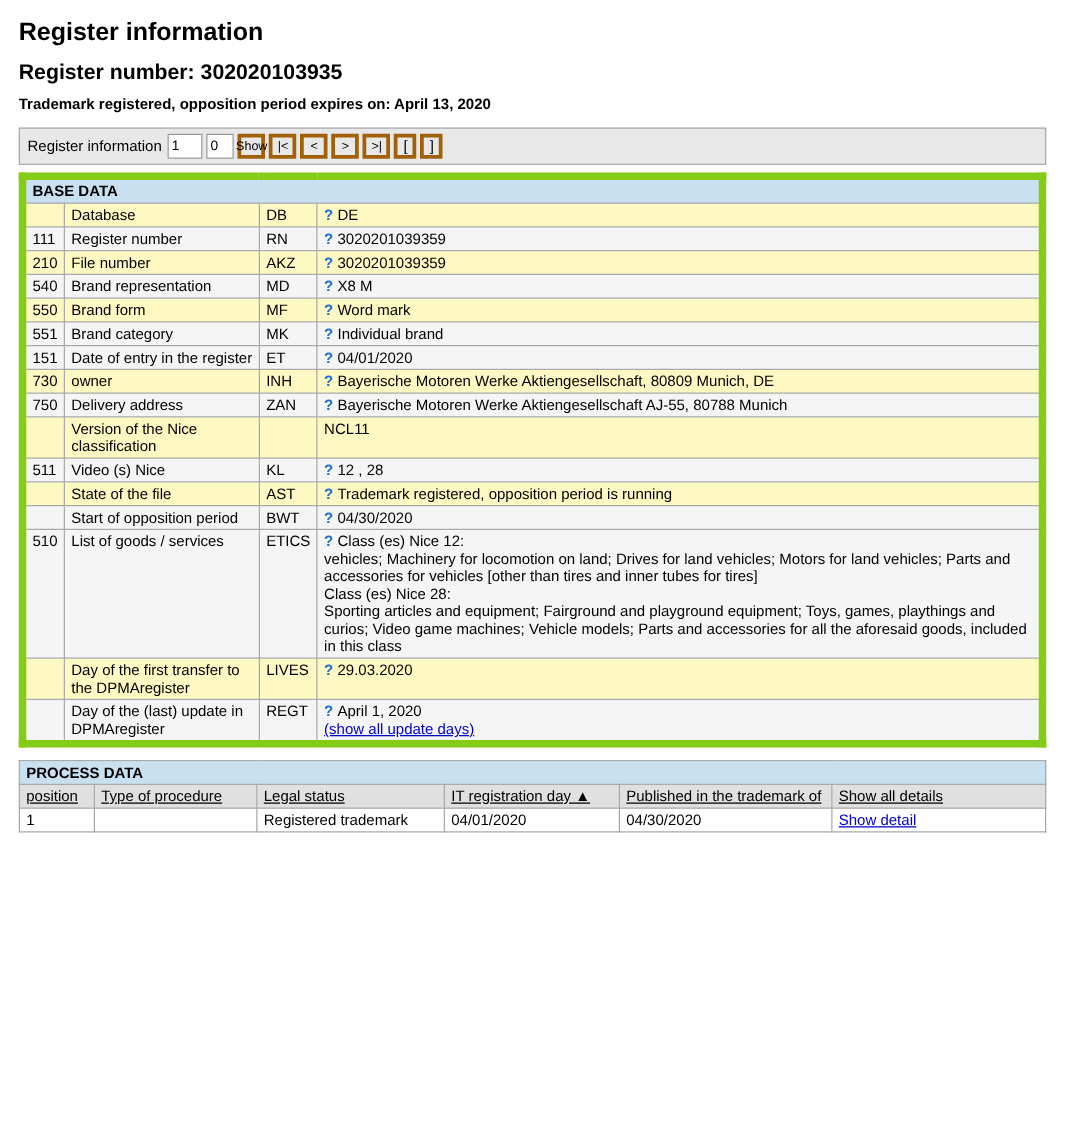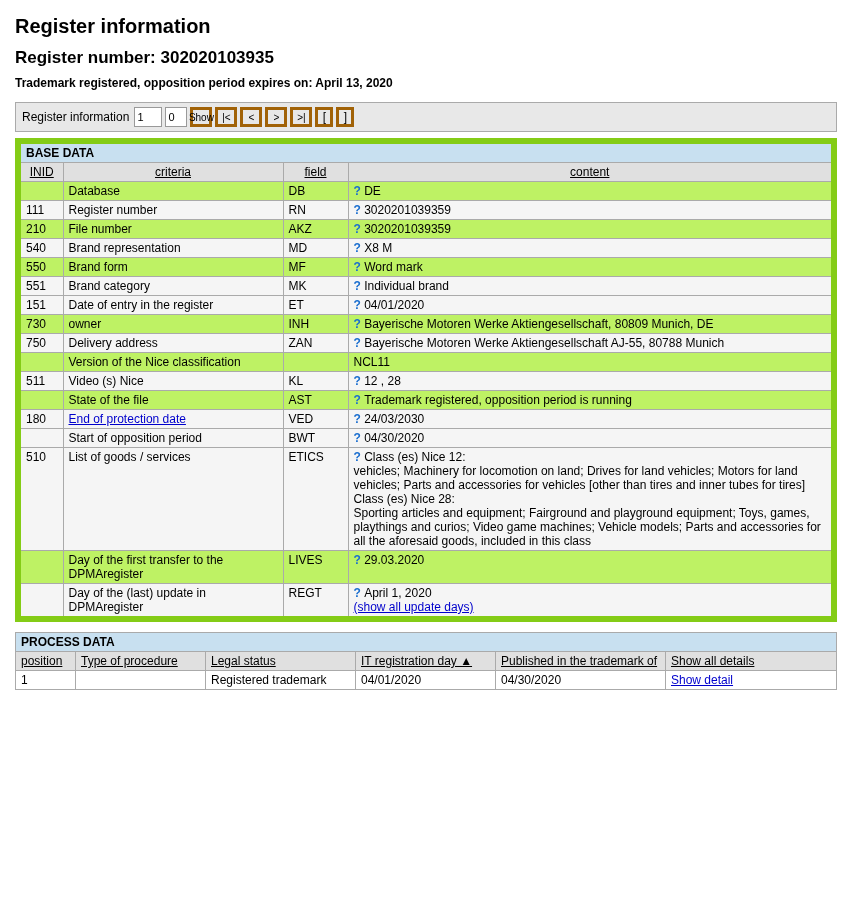--- a/index.html
+++ b/index.html
@@ -107,21 +107,21 @@
     }
     .link-text {
       color: #0000cc;
       text-decoration: underline;
       cursor: pointer;
     }
     .row-shaded td {
       background: #f5f5f5;
     }
     .row-normal td {
-      background: #bef264;
+      background: #fef9c3;
     }
     table.process-table {
       width: 100%;
       border-collapse: collapse;
       border: 1px solid #aaa;
     }
     table.process-table th, table.process-table td {
       border: 1px solid #aaa;
       padding: 2px 5px;
       vertical-align: top;
@@ -161,26 +161,20 @@
   <button class="nav-btn">&gt;|</button>
   <button class="bracket-btn">[</button>
   <button class="bracket-btn">]</button>
 </div>
 
 <table class="main-table">
   <thead>
     <tr>
       <td colspan="4" class="section-header">BASE DATA</td>
     </tr>
-    <tr>
-      <th class="col-header col-inid">INID</th>
-      <th class="col-header col-criteria">criteria</th>
-      <th class="col-header col-field">field</th>
-      <th class="col-header col-content">content</th>
-    </tr>
   </thead>
   <tbody id="base-data-tbody">
   <tr class="row-normal">
         <td></td>
         <td>Database</td>
         <td>DB</td>
         <td><span class="question-mark">? </span><span>DE</span></td>
       </tr>
       <tr class="row-shaded">
         <td>111</td>
@@ -240,26 +234,20 @@
         <td>511</td>
         <td>Video (s) Nice</td>
         <td>KL</td>
         <td><span class="question-mark">? </span><span>12 , 28</span></td>
       </tr>
       <tr class="row-normal">
         <td></td>
         <td>State of the file</td>
         <td>AST</td>
         <td><span class="question-mark">? </span><span>Trademark registered, opposition period is running</span></td>
-      </tr>
-      <tr class="row-shaded">
-        <td>180</td>
-        <td><span class="link-text">End of protection date</span></td>
-        <td>VED</td>
-        <td><span class="question-mark">? </span><span>24/03/2030</span></td>
       </tr>
       <tr class="row-shaded">
         <td></td>
         <td>Start of opposition period</td>
         <td>BWT</td>
         <td><span class="question-mark">? </span><span>04/30/2020</span></td>
       </tr>
       <tr class="row-shaded">
         <td>510</td>
         <td>List of goods / services</td>

